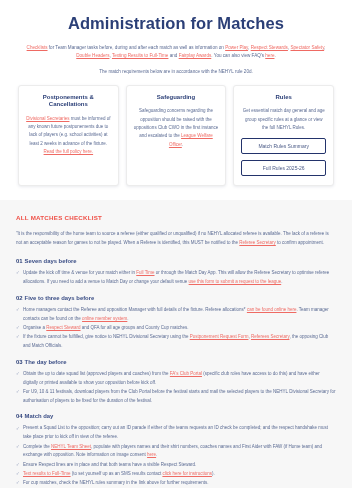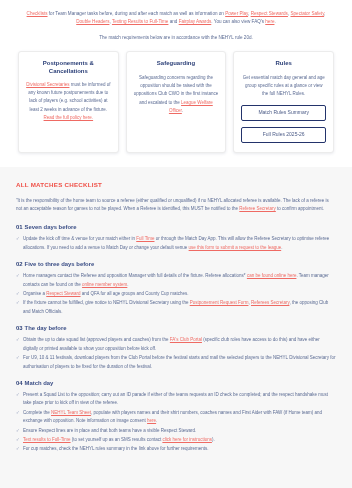--- a/index.html
+++ b/index.html
@@ -146,20 +146,21 @@
     font-size: 4.5px;
   }
   .bullets .lk { color: #ef6a63; text-decoration: underline; }
 </style>
 </head>
 <body>
 
 <div class="page">
 
   <div class="hero">
+    <h1 class="page-title">Administration for Matches</h1>
     <p class="intro"><span class="lk">Checklists</span><span class="plain"> for Team Manager tasks before, during and after each match as well as information on </span><span class="lk">Power Play</span><span class="plain">, </span><span class="lk">Respect Stewards</span><span class="plain">, </span><span class="lk">Spectator Safety</span><span class="plain">, </span><span class="lk">Double Headers</span><span class="plain">, </span><span class="lk">Texting Results to Full-Time</span><span class="plain"> and </span><span class="lk">Fairplay Awards</span><span class="plain">. You can also view FAQ's </span><span class="lk">here</span><span class="plain">.</span></p>
     <p class="subnote">The match requirements below are in accordance with the NEHYL rule 20d.</p>
   </div>
 
   <div class="cards">
     <div class="card">
       <div class="card-title">Postponements &amp; Cancellations</div>
       <div class="card-body"><span class="lk">Divisional Secretaries</span><span class="nav"> must be informed of any known future postponements due to lack of players (e.g. school activities) at least 2 weeks in advance of the fixture. </span><span class="lk">Read the full policy here.</span></div>
       <div class="card-buttons" style="width:100%"></div>
     </div>

